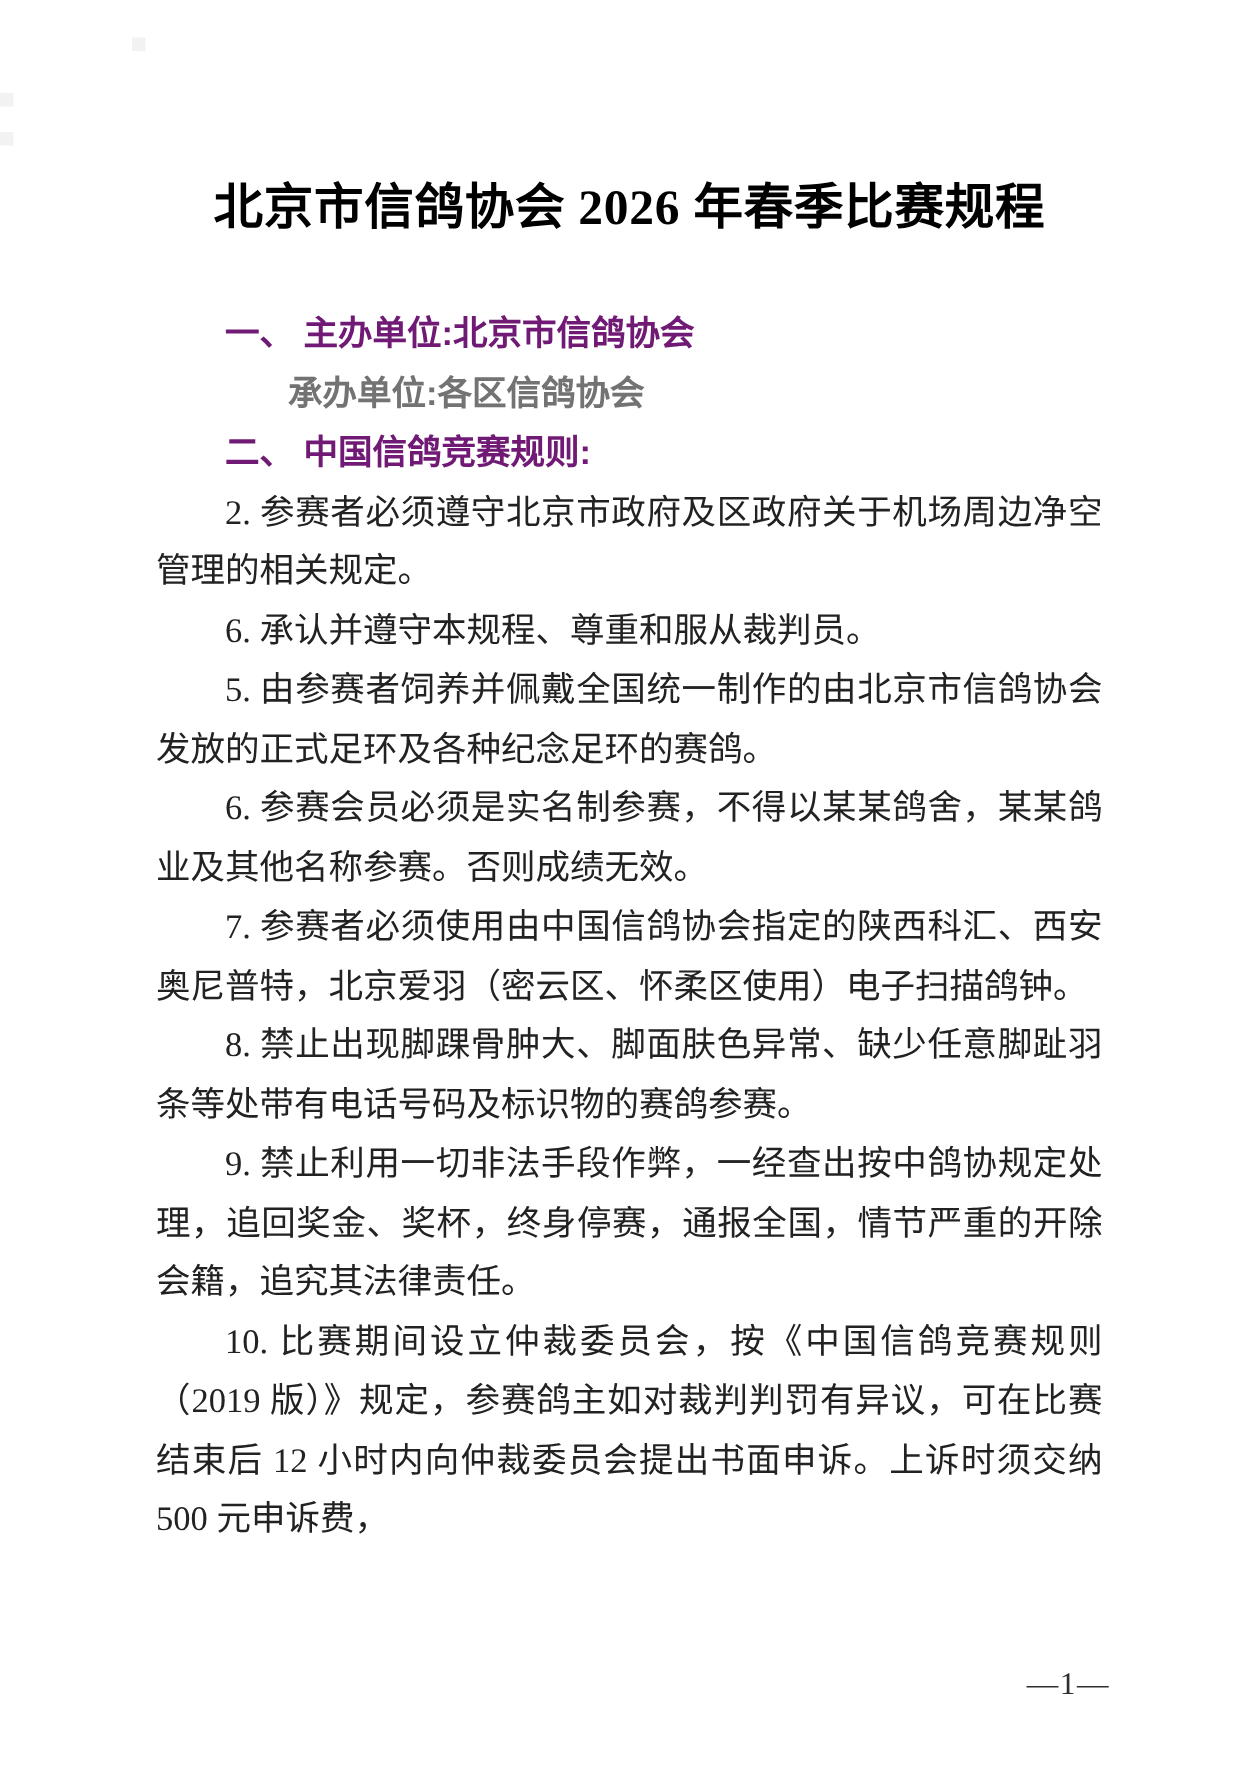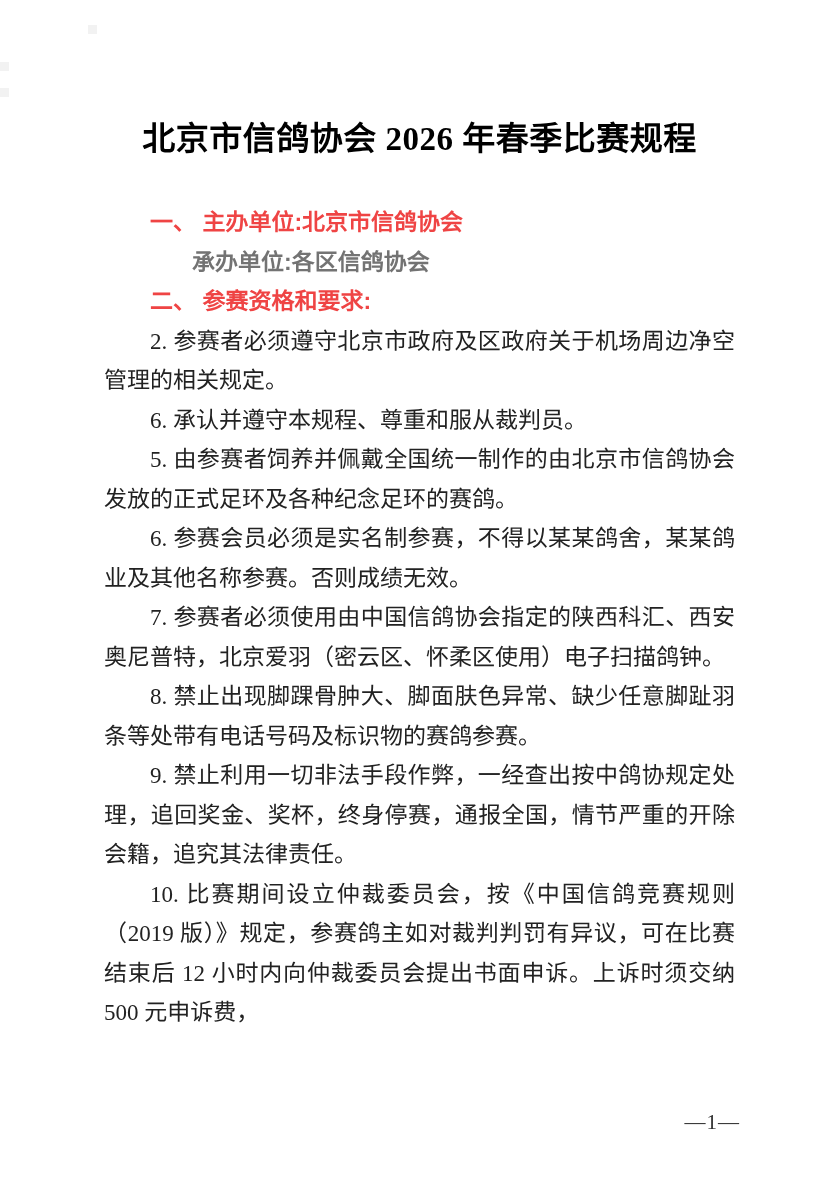--- a/index.html
+++ b/index.html
@@ -43,21 +43,21 @@
     line-height: 39.5px;
     text-align: justify;
   }
   .doc-body p {
     margin: 0;
     padding: 0;
   }
   .para-heading {
     font-family: "Liberation Sans", "DejaVu Sans", sans-serif;
     font-weight: 700;
-    color: #ef4444;
+    color: #701a75;
     text-indent: 46px;
   }
   .para-subheading {
     font-family: "Liberation Sans", "DejaVu Sans", sans-serif;
     font-weight: 700;
     color: #737373;
     text-indent: 88px;
   }
   .para-item {
     font-family: "Liberation Serif", "DejaVu Serif", serif;
@@ -85,21 +85,21 @@
   <div class="scan-artifact artifact-c"></div>
 
   <h1 class="doc-title">北京市信鸽协会 2026 年春季比赛规程</h1>
 
   <div class="doc-body">
 
     <p class="para-heading">一、 主办单位:北京市信鸽协会</p>
 
     <p class="para-subheading">承办单位:各区信鸽协会</p>
 
-    <p class="para-heading">二、 参赛资格和要求:</p>
+    <p class="para-heading">二、 中国信鸽竞赛规则:</p>
 
 
     <p class="para-item">2. 参赛者必须遵守北京市政府及区政府关于机场周边净空管理的相关规定。</p>
 
     <p class="para-item">6. 承认并遵守本规程、尊重和服从裁判员。</p>
 
 
     <p class="para-item">5. 由参赛者饲养并佩戴全国统一制作的由北京市信鸽协会发放的正式足环及各种纪念足环的赛鸽。</p>
 
     <p class="para-item">6. 参赛会员必须是实名制参赛，不得以某某鸽舍，某某鸽业及其他名称参赛。否则成绩无效。</p>

